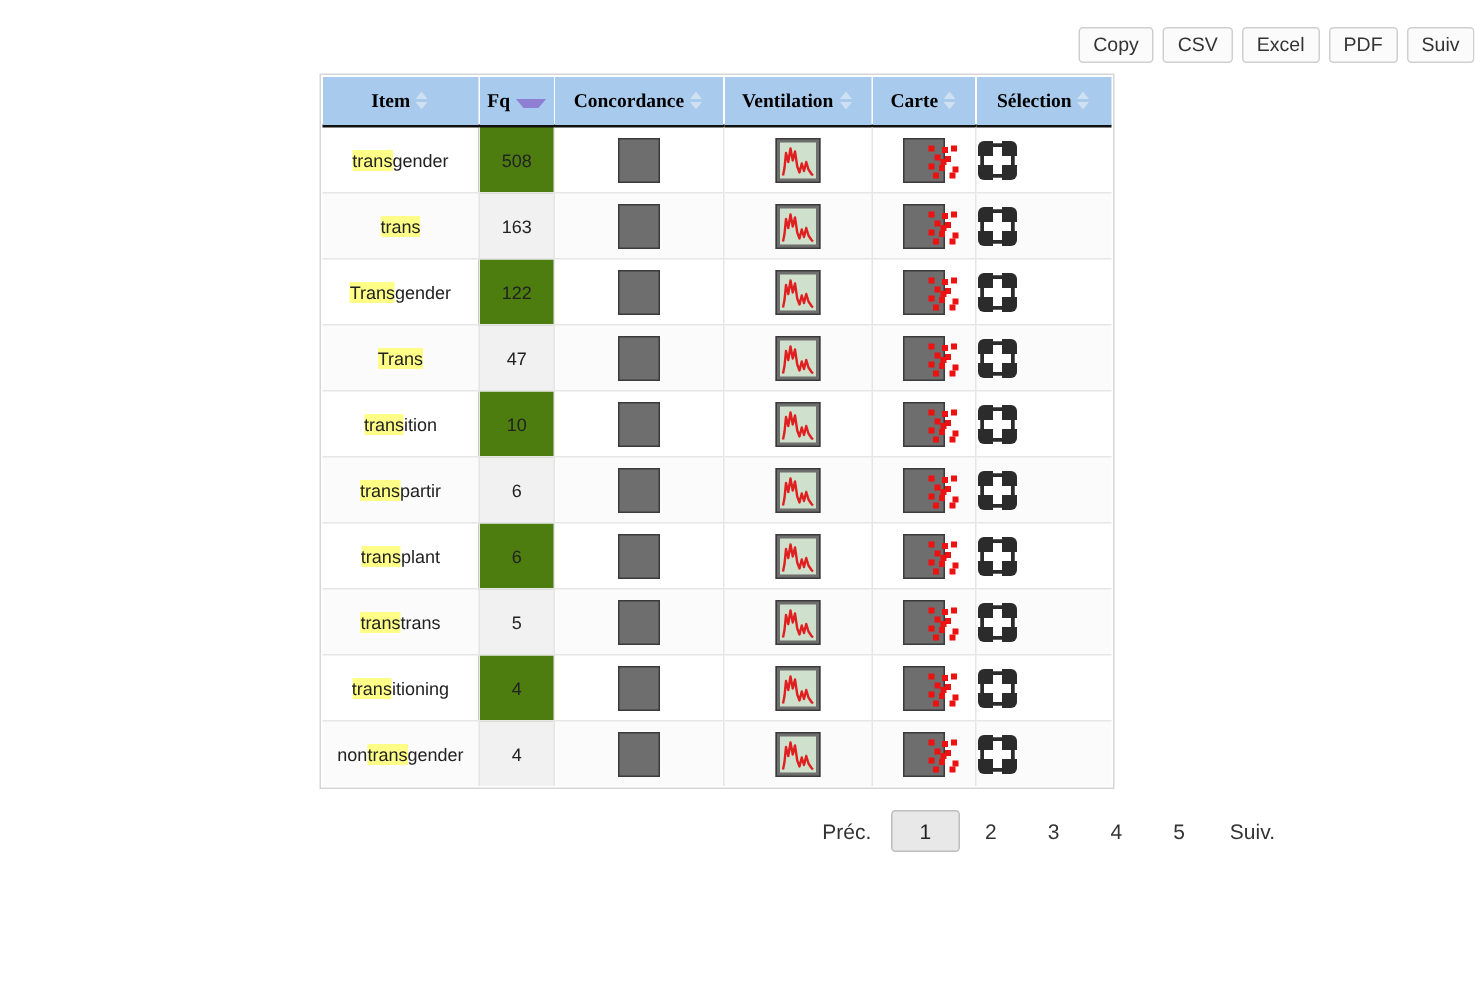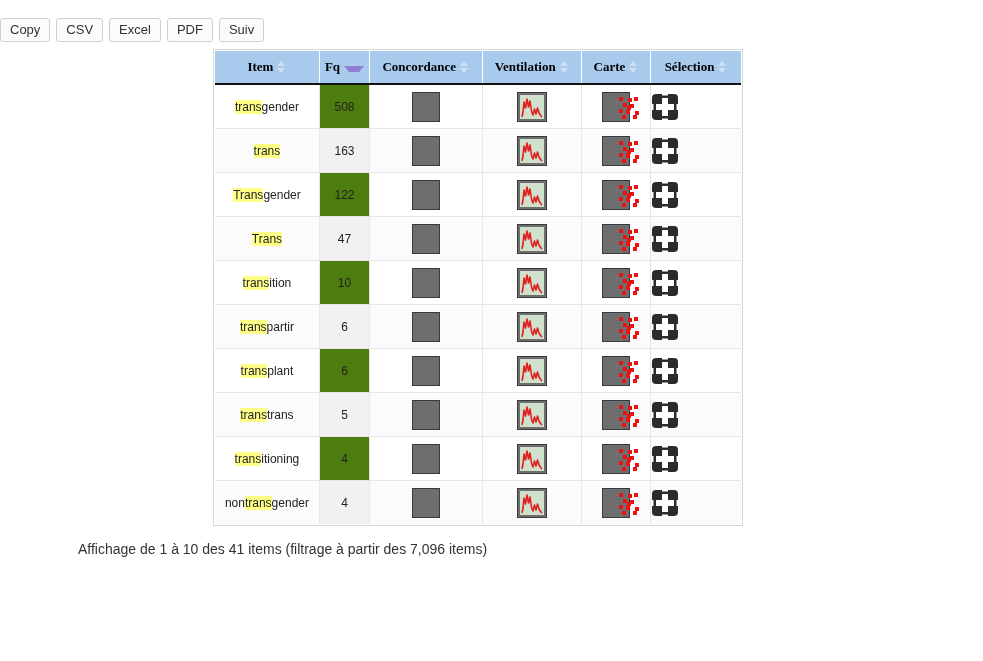--- a/index.html
+++ b/index.html
@@ -25,21 +25,21 @@
     font-size: 16px;
     color: #000;
     margin: 0;
     padding-top: 9px;
     letter-spacing: 0.1px;
   }
 
   
   .toolbar {
     display: flex;
-    justify-content: flex-start;
+    justify-content: flex-end;
     gap: 6px;
     margin-top: 18px;
   }
   .tbtn {
     font-family: "Liberation Sans", sans-serif;
     font-size: 13px;
     line-height: 13px;
     color: #333333;
     background: #fbfbfb;
     border: 1px solid #cfcfcf;
@@ -570,16 +570,24 @@
                   <rect x="11" y="0" width="6" height="2.5" fill="#ffffff"></rect>
                   <rect x="11" y="25.5" width="6" height="2.5" fill="#ffffff"></rect>
                 </svg>
               </span>
             </td>
           </tr>
         </tbody>
     </table>
   </div>
 
-  <div class="info">Affichage de 1 à 10 des 41 items (filtrage à partir des 7,096 items)</div>
-
+
+  <div class="pager">
+    <span class="pg edge">Préc.</span>
+    <span class="pg current">1</span>
+    <span class="pg">2</span>
+    <span class="pg">3</span>
+    <span class="pg">4</span>
+    <span class="pg">5</span>
+    <span class="pg edge">Suiv.</span>
+  </div>
 
 </div>
 
 </body></html>

